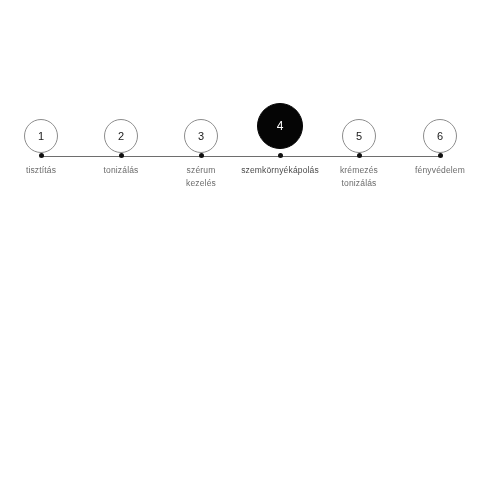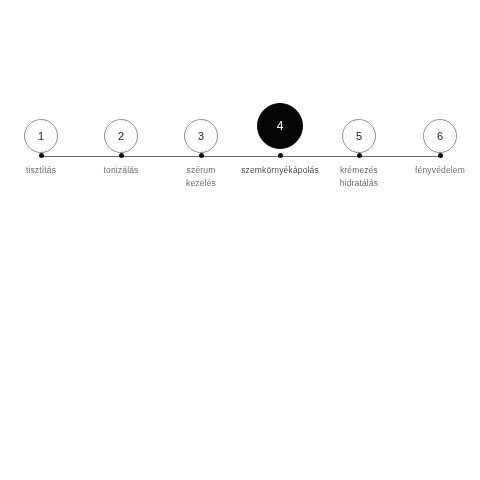--- a/index.html
+++ b/index.html
@@ -144,21 +144,21 @@
     <div class="node-dot"></div>
     <div class="step-label">szemkörnyékápolás</div>
   </div>
 
   <div class="step" id="step-4" style="left:359px">
     <div class="node-circle">
       <span class="num">5</span>
     </div>
     <div class="node-dot"></div>
     <div class="step-label">krémezés
-hidratálás</div>
+tonizálás</div>
   </div>
 
   <div class="step" id="step-5" style="left:440px">
     <div class="node-circle">
       <span class="num">6</span>
     </div>
     <div class="node-dot"></div>
     <div class="step-label">fényvédelem</div>
   </div>
 

